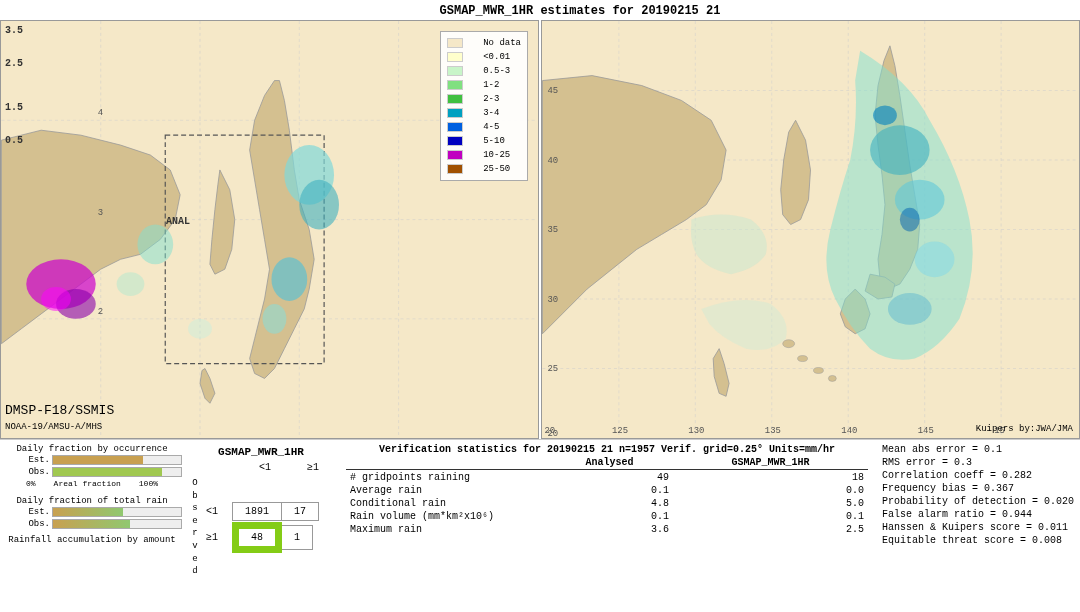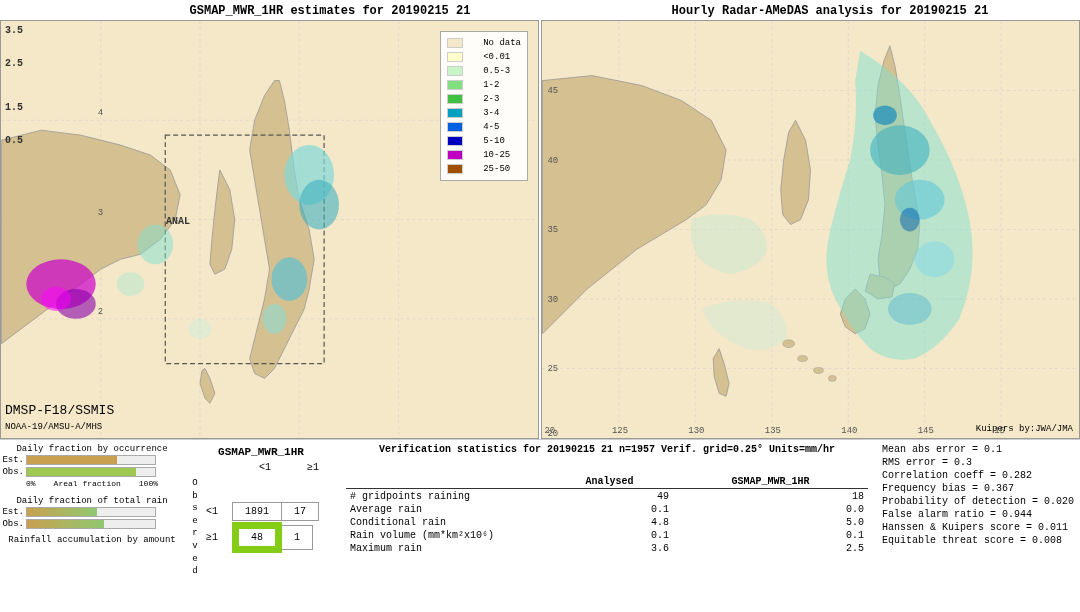--- a/index.html
+++ b/index.html
@@ -130,20 +130,21 @@
     .chart-title {
       font-size: 9px;
       text-align: center;
       margin-bottom: 1px;
     }
 
     .bar-row {
       display: flex;
       align-items: center;
       margin-bottom: 2px;
+      justify-content: flex-end;
     }
 
     .bar-label {
       width: 22px;
       font-size: 9px;
       text-align: right;
       margin-right: 2px;
     }
 
     .bar-container {
@@ -195,21 +196,21 @@
     
     .verif-section {
       flex: 1;
       font-size: 10px;
     }
 
     .verif-title {
       font-size: 10px;
       font-weight: bold;
       text-align: center;
-      margin-bottom: 20px;
+      margin-bottom: 1px;
     }
 
     .verif-table {
       width: 100%;
       border-collapse: collapse;
       font-size: 10px;
     }
 
     .verif-table td {
       padding: 1px 4px;
@@ -257,21 +258,20 @@
       font-size: 9px;
       margin-top: 2px;
       text-align: center;
     }
   </style>
 </head>
 <body>
 
 <div class="header-titles">
   <div style="flex:1; text-align:center; padding-left:80px;">GSMAP_MWR_1HR estimates for 20190215 21</div>
-  <div style="flex:1; text-align:center;">Hourly Radar-AMeDAS analysis for 20190215 21</div>
 </div>
 
 <div class="maps-row">
 
   <div class="map-container map-left">
 
     <div class="scatter-inset">
       <svg width="100%" height="100%" viewBox="0 0 95 95">
         <rect width="95" height="95" fill="white"></rect>
         <line x1="10" y1="5" x2="10" y2="85" stroke="#aaa" stroke-width="0.5"></line>

